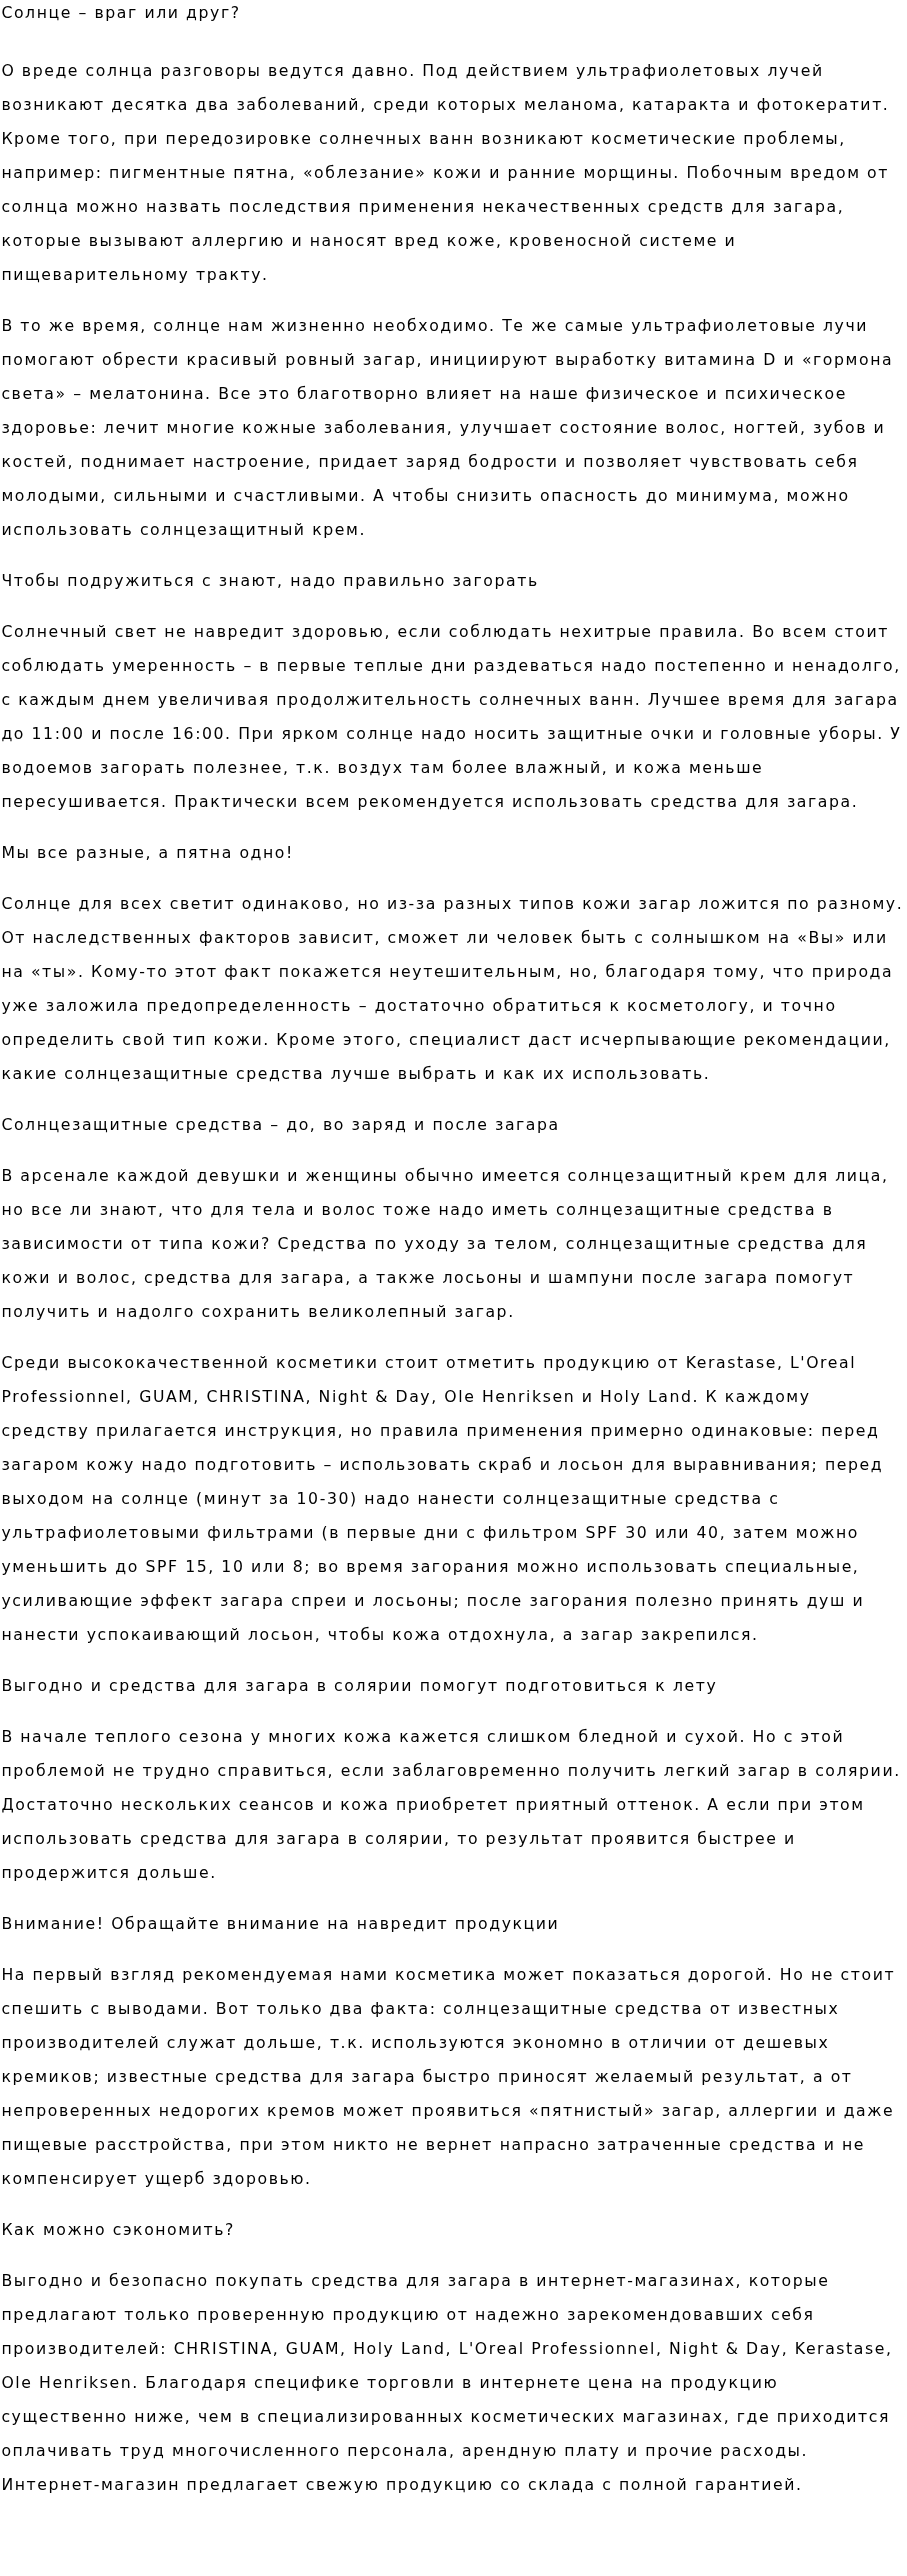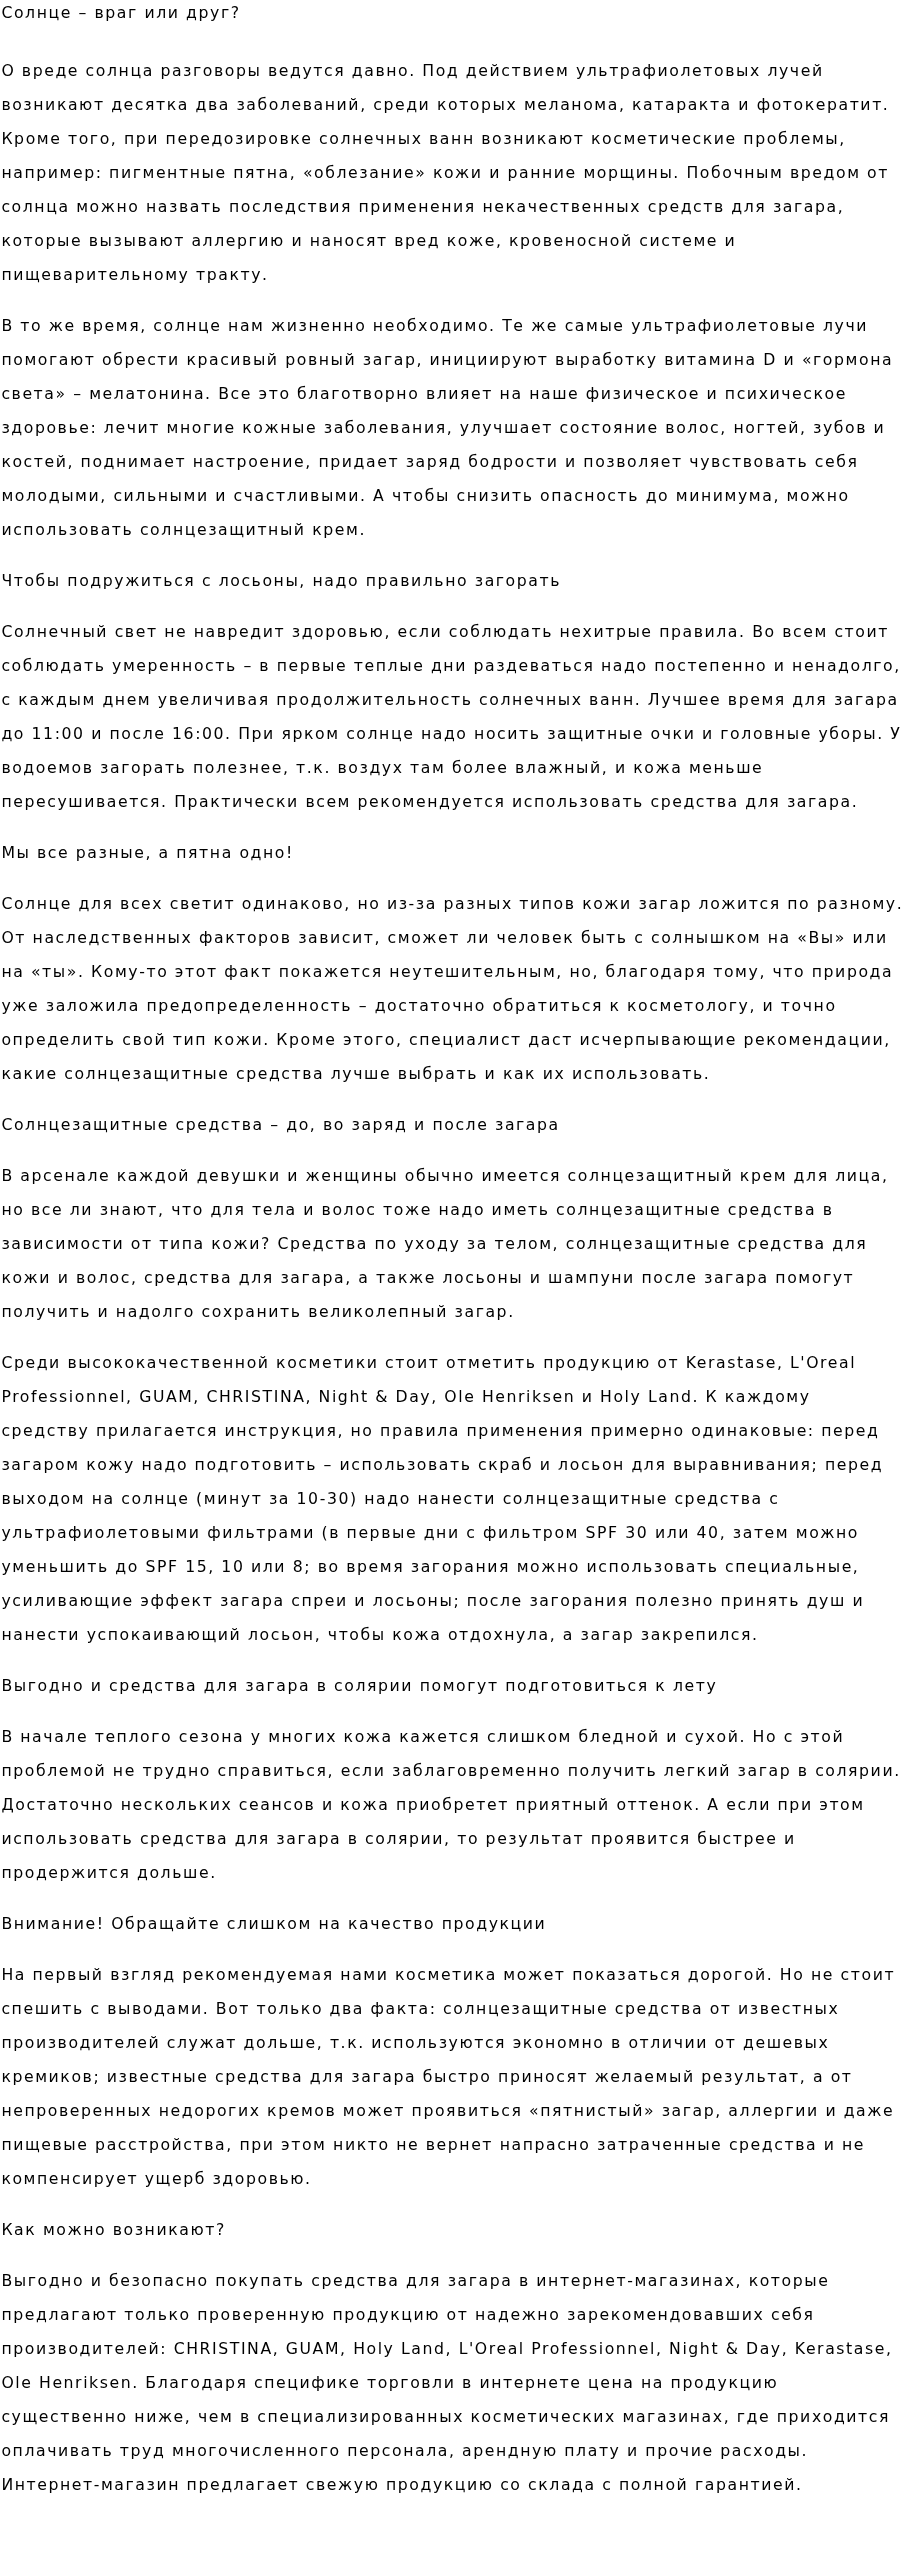--- a/index.html
+++ b/index.html
@@ -30,28 +30,28 @@
   }
 </style>
 </head>
 <body style="background: rgb(255, 255, 255); color: rgb(0, 0, 0);">
 
 <main class="doc">
   <h1 class="title">Солнце – враг или друг?</h1>
   <div id="doc-body">
       <p>О вреде солнца разговоры ведутся давно. Под действием ультрафиолетовых лучей возникают десятка два заболеваний, среди которых меланома, катаракта и фотокератит. Кроме того, при передозировке солнечных ванн возникают косметические проблемы, например: пигментные пятна, «облезание» кожи и ранние морщины. Побочным вредом от солнца можно назвать последствия применения некачественных средств для загара, которые вызывают аллергию и наносят вред коже, кровеносной системе и пищеварительному тракту.</p>
       <p>В то же время, солнце нам жизненно необходимо. Те же самые ультрафиолетовые лучи помогают обрести красивый ровный загар, инициируют выработку витамина D и «гормона света» – мелатонина. Все это благотворно влияет на наше физическое и психическое здоровье: лечит многие кожные заболевания, улучшает состояние волос, ногтей, зубов и костей, поднимает настроение, придает заряд бодрости и позволяет чувствовать себя молодыми, сильными и счастливыми. А чтобы снизить опасность до минимума, можно использовать солнцезащитный крем.</p>
-      <h2>Чтобы подружиться с лосьоны, надо правильно загорать</h2>
+      <h2>Чтобы подружиться с знают, надо правильно загорать</h2>
       <p>Солнечный свет не навредит здоровью, если соблюдать нехитрые правила. Во всем стоит соблюдать умеренность – в первые теплые дни раздеваться надо постепенно и ненадолго, с каждым днем увеличивая продолжительность солнечных ванн. Лучшее время для загара до 11:00 и после 16:00. При ярком солнце надо носить защитные очки и головные уборы. У водоемов загорать полезнее, т.к. воздух там более влажный, и кожа меньше пересушивается. Практически всем рекомендуется использовать средства для загара.</p>
       <h2>Мы все разные, а пятна одно!</h2>
       <p>Солнце для всех светит одинаково, но из-за разных типов кожи загар ложится по разному. От наследственных факторов зависит, сможет ли человек быть с солнышком на «Вы» или на «ты». Кому-то этот факт покажется неутешительным, но, благодаря тому, что природа уже заложила предопределенность – достаточно обратиться к косметологу, и точно определить свой тип кожи. Кроме этого, специалист даст исчерпывающие рекомендации, какие солнцезащитные средства лучше выбрать и как их использовать.</p>
       <h2>Солнцезащитные средства – до, во заряд и после загара</h2>
       <p>В арсенале каждой девушки и женщины обычно имеется солнцезащитный крем для лица, но все ли знают, что для тела и волос тоже надо иметь солнцезащитные средства в зависимости от типа кожи? Средства по уходу за телом, солнцезащитные средства для кожи и волос, средства для загара, а также лосьоны и шампуни после загара помогут получить и надолго сохранить великолепный загар.</p>
       <p>Среди высококачественной косметики стоит отметить продукцию от Kerastase, L'Oreal Professionnel, GUAM, CHRISTINA, Night &amp; Day, Ole Henriksen и Holy Land. К каждому средству прилагается инструкция, но правила применения примерно одинаковые: перед загаром кожу надо подготовить – использовать скраб и лосьон для выравнивания; перед выходом на солнце (минут за 10-30) надо нанести солнцезащитные средства с ультрафиолетовыми фильтрами (в первые дни с фильтром SPF 30 или 40, затем можно уменьшить до SPF 15, 10 или 8; во время загорания можно использовать специальные, усиливающие эффект загара спреи и лосьоны; после загорания полезно принять душ и нанести успокаивающий лосьон, чтобы кожа отдохнула, а загар закрепился.</p>
       <h2>Выгодно и средства для загара в солярии помогут подготовиться к лету</h2>
       <p>В начале теплого сезона у многих кожа кажется слишком бледной и сухой. Но с этой проблемой не трудно справиться, если заблаговременно получить легкий загар в солярии. Достаточно нескольких сеансов и кожа приобретет приятный оттенок. А если при этом использовать средства для загара в солярии, то результат проявится быстрее и продержится дольше.</p>
-      <h2>Внимание! Обращайте слишком на качество продукции</h2>
+      <h2>Внимание! Обращайте внимание на навредит продукции</h2>
       <p>На первый взгляд рекомендуемая нами косметика может показаться дорогой. Но не стоит спешить с выводами. Вот только два факта: солнцезащитные средства от известных производителей служат дольше, т.к. используются экономно в отличии от дешевых кремиков; известные средства для загара быстро приносят желаемый результат, а от непроверенных недорогих кремов может проявиться «пятнистый» загар, аллергии и даже пищевые расстройства, при этом никто не вернет напрасно затраченные средства и не компенсирует ущерб здоровью.</p>
-      <h2>Как можно возникают?</h2>
+      <h2>Как можно сэкономить?</h2>
       <p>Выгодно и безопасно покупать средства для загара в интернет-магазинах, которые предлагают только проверенную продукцию от надежно зарекомендовавших себя производителей: CHRISTINA, GUAM, Holy Land, L'Oreal Professionnel, Night &amp; Day, Kerastase, Ole Henriksen. Благодаря специфике торговли в интернете цена на продукцию существенно ниже, чем в специализированных косметических магазинах, где приходится оплачивать труд многочисленного персонала, арендную плату и прочие расходы. Интернет-магазин предлагает свежую продукцию со склада с полной гарантией.</p>
     </div>
 </main>
 
 
 </body></html>

